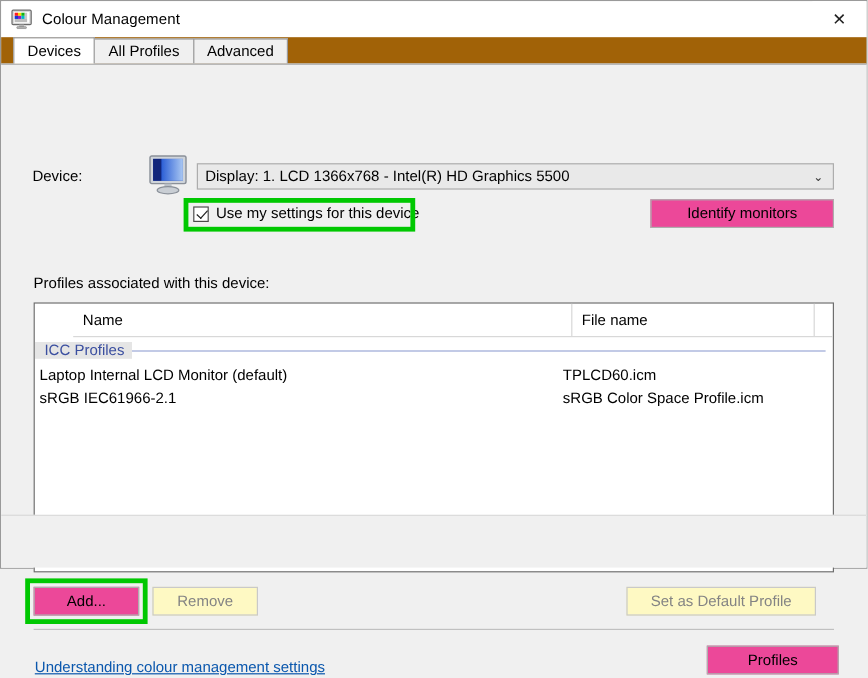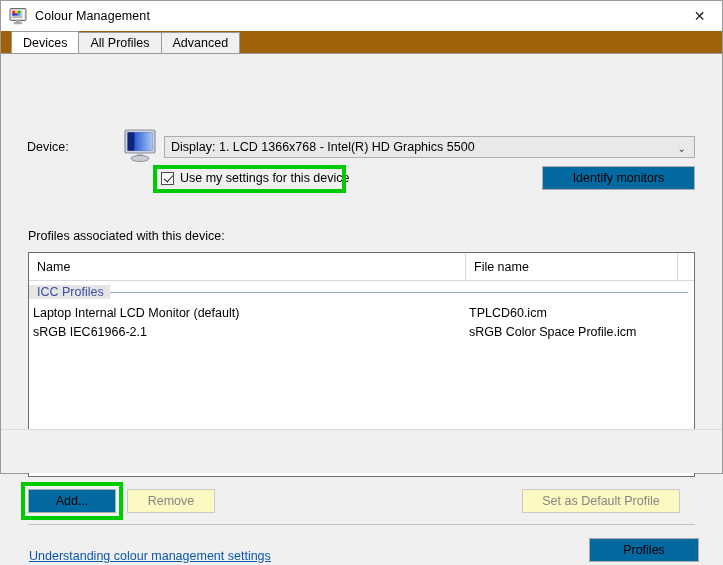--- a/index.html
+++ b/index.html
@@ -138,21 +138,21 @@
   }
   .cbox::after{
     content:"";
     position:absolute;left:4px;top:0px;
     width:4px;height:8px;
     border:solid #1c1c1c;
     border-width:0 1.6px 1.6px 0;
     transform:rotate(42deg);
   }
   .btn{
-    background:#0369a1;
+    background:#ec4899;
     border:1px solid #adadad;
     box-sizing:border-box;
     font-family:"Liberation Sans", sans-serif;
     font-size:12.5px;
     color:#000;
     display:flex;align-items:center;justify-content:center;
     position:absolute;
     padding:0;
   }
   .btn.disabled{ color:#848484; background:#fef9c3; border-color:#c9c9c9;}
@@ -171,20 +171,21 @@
     background:#ffffff;
     border:1px solid #6e6e6e;
     box-sizing:border-box;
     overflow:hidden;
   }
   .lb-header{
     display:flex;
     height:27px;
     border-bottom:1px solid #d8d8d8;
     font-size:12.5px;
+    margin-left:32px;
   }
   .lb-col{
     display:flex;align-items:center;
     padding-left:8px;
     box-sizing:border-box;
     border-right:1px solid #d8d8d8;
     height:27px;
   }
   .lb-col.c1{ width:437px; }
   .lb-col.c2{ width:212px; }

